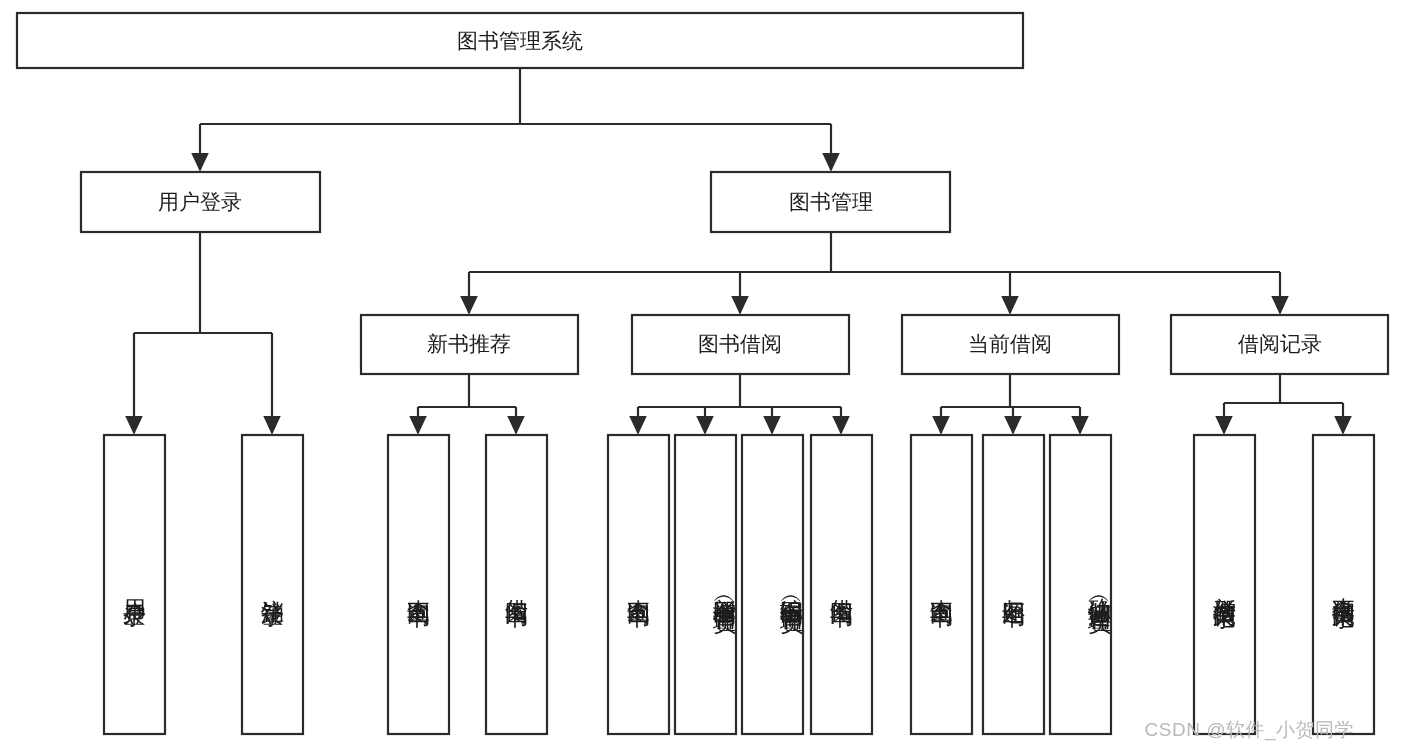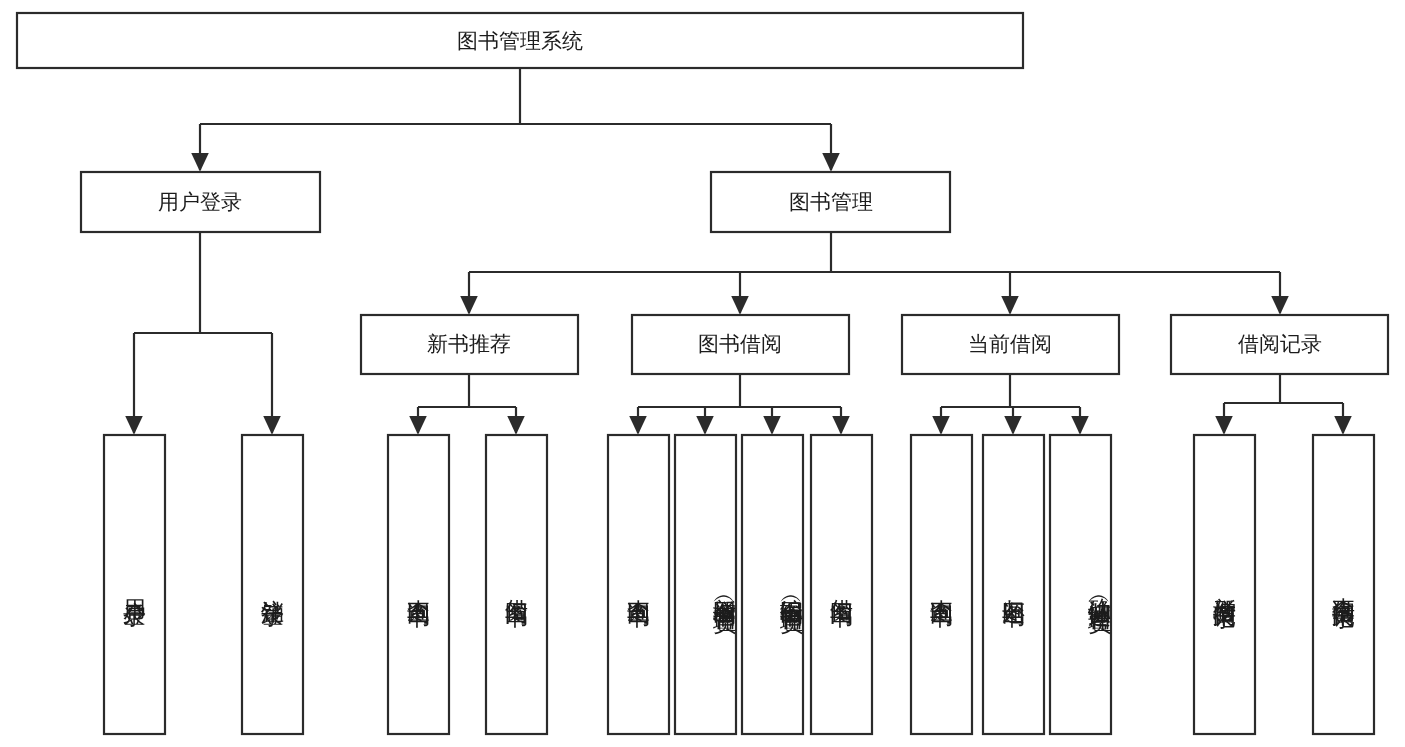--- a/index.html
+++ b/index.html
@@ -191,14 +191,15 @@
   <div class="leaf-label-wrap" style="left:742px; top:443px; width:61px; height:291px;">编辑图书（管理员）</div>
   <div class="leaf-label-wrap centered" style="left:811px; top:435px; width:61px; height:299px;">借阅图书</div>
 
   <div class="leaf-label-wrap centered" style="left:911px; top:435px; width:61px; height:299px;">查询图书</div>
   <div class="leaf-label-wrap centered" style="left:983px; top:435px; width:61px; height:299px;">归还图书</div>
   <div class="leaf-label-wrap" style="left:1050px; top:443px; width:61px; height:291px;">确认归还（管理员）</div>
 
   <div class="leaf-label-wrap centered" style="left:1194px; top:435px; width:61px; height:299px;">新增借阅记录</div>
   <div class="leaf-label-wrap centered" style="left:1313px; top:435px; width:61px; height:299px;">查询借阅记录</div>
 
+  <div class="watermark">CSDN @软件_小贺同学</div>
 
 </div>
 
 </body></html>

